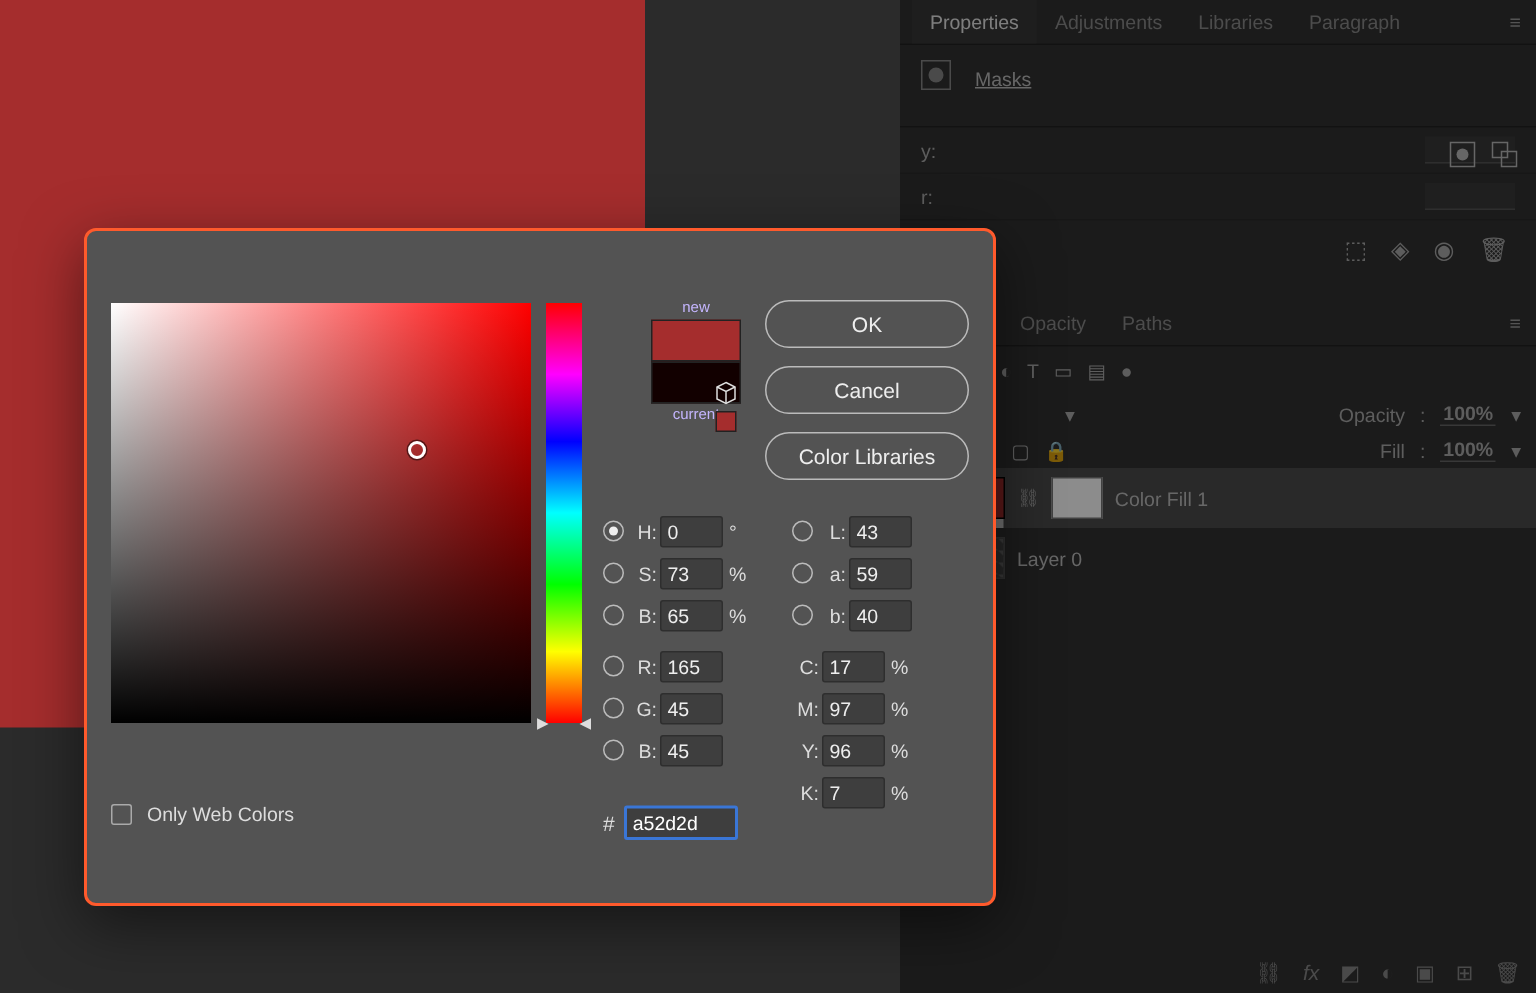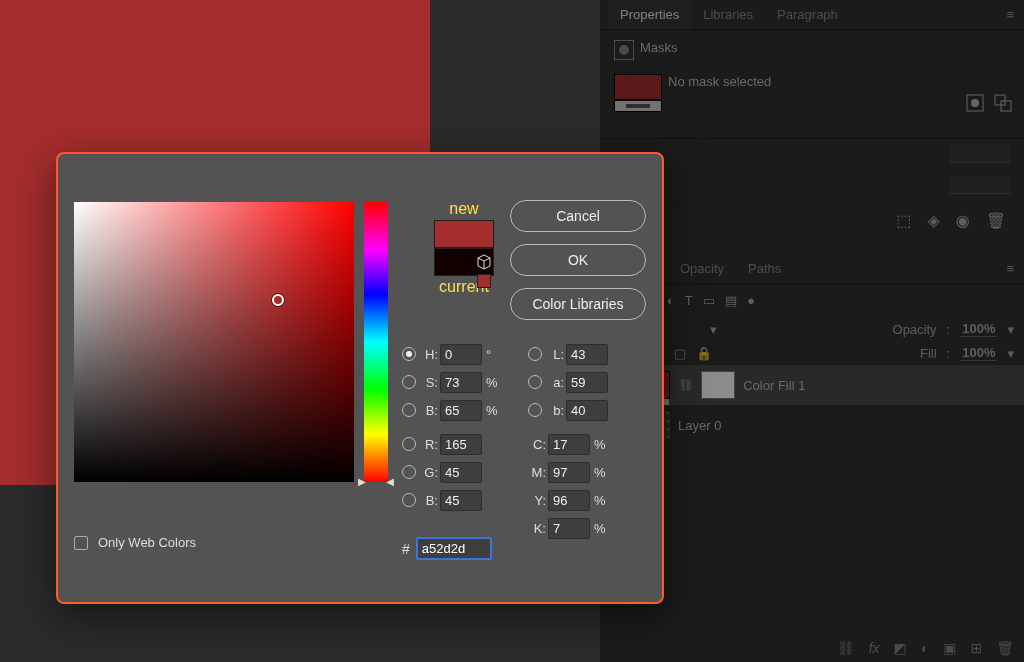--- a/index.html
+++ b/index.html
@@ -8,21 +8,21 @@
   .canvas-area { position: absolute; left: 0; top: 0; width: 600px; height: 662px; background: #2b2b2b; }
   .canvas-swatch { position: absolute; left: 0; top: 0; width: 430px; height: 485px; background: #a52d2d; }
   
   .right-panels { position: absolute; left: 600px; top: 0; width: 424px; height: 662px; background: #323232; color: #bcbcbc; font-size: 13px; }
   .dim-overlay { position: absolute; inset: 0; background: rgba(0,0,0,0.45); pointer-events:none; }
   .panel-tabs { display: flex; gap: 0; border-bottom: 1px solid #222; height: 30px; align-items: stretch; padding-left: 8px;}
   .panel-tab { padding: 7px 12px; color: #8a8a8a; cursor: pointer; font-size: 13px; }
   .panel-tab.active { color: #e6e6e6; background: #383838;}
   .panel-menu { margin-left: auto; padding: 7px 10px; color: #999;}
   .properties-body { padding: 10px 14px; border-bottom: 1px solid #222;}
-  .prop-row { display: flex; align-items: flex-start; gap: 6px; margin-bottom: 14px;}
+  .prop-row { display: flex; align-items: flex-end; gap: 16px; margin-bottom: 14px; text-decoration: underline;}
   .mask-icon { width: 20px; height: 20px; border: 1px solid #888; display:flex; align-items:center; justify-content:center; }
   .mask-icon span{ width:10px;height:10px;background:#888;border-radius:50%;}
   .thumb { width: 48px; height: 40px; }
   .thumb-red { background: #a52d2d; border: 1px solid #000; display:block; height:26px;}
   .thumb-base { height:12px; background:#d0d0d0; border:1px solid #000; display:flex; justify-content:center; align-items:center;}
   .thumb-base::after{content:"";width:24px;height:4px;background:#555;}
   .prop-icons-right { position:absolute; right:12px; top:94px; display:flex; gap:10px;}
   .tiny-ic { width:18px; height:18px; }
   .field-row { display:flex; align-items:center; padding: 6px 14px; gap:8px; color:#aaa; font-size:13px; border-bottom:1px solid #2a2a2a;}
   .field-row .lbl::after{content:":";}
@@ -46,21 +46,21 @@
   .bottom-icons { position:absolute; bottom:6px; right:10px; display:flex; gap:14px; color:#888; font-size:14px;}
   
   .dialog { position:absolute; left:56px; top:152px; width:608px; height:452px; background:#535353; border:2px solid #ff5a2c; border-radius:8px; box-shadow:0 12px 40px rgba(0,0,0,0.5); color:#ddd; font-size:13px; }
   .dlg-title { background:#cfcfcf; color:#222; font-weight:600; text-align:center; padding:6px 0; border-radius:6px 6px 0 0; font-size:14px;}
   .dlg-body { position:relative; padding: 14px 16px 12px; height:calc(100% - 30px);}
   .sv-field { position:absolute; left:16px; top:48px; width:280px; height:280px; background: linear-gradient(to top, #000, rgba(0,0,0,0)), linear-gradient(to right, #fff, #ff0000); cursor:crosshair;}
   .sv-cursor { position:absolute; width:12px; height:12px; border:2px solid #fff; border-radius:50%; transform:translate(-50%,-50%); box-shadow:0 0 0 1px rgba(0,0,0,.5);}
   .hue-strip { position:absolute; left:306px; top:48px; width:24px; height:280px; background: linear-gradient(to bottom, #ff0000 0%, #ff00ff 17%, #0000ff 33%, #00ffff 50%, #00ff00 67%, #ffff00 83%, #ff0000 100%);}
   .hue-arrows{position:absolute;left:300px;top:322px;width:36px;display:flex;justify-content:space-between;font-size:10px;color:#ddd;}
   .swatch-col { position:absolute; left:346px; top:46px; width:120px; text-align:center;}
-  .swatch-col .lbl{color:#fde047;font-size:16px;margin-bottom:2px;}
+  .swatch-col .lbl{color:#c4b5fd;font-size:10px;margin-bottom:2px;}
   .dual-swatch { width:60px; margin:0 auto;}
   .dual-swatch div{height:28px; border:1px solid #222;}
   .sw-new{background:#a52d2d;}
   .sw-cur{background:#120000;}
   .cube-warn{position:absolute; left:418px; top:100px; display:flex; flex-direction:column; gap:4px; align-items:center;}
   .cube-warn .cube{width:16px;height:16px;color:#ddd;}
   .cube-warn .tiny{width:14px;height:14px;background:#a52d2d;border:1px solid #222;}
   .btn-col { position:absolute; right:16px; top:46px; width:136px; display:flex; flex-direction:column; gap:12px;}
   .btn { border:1px solid #bbb; border-radius:20px; background:transparent; color:#eee; padding:7px 0; text-align:center; cursor:pointer; font-size:14px;}
   .fields { position:absolute; left:344px; top:186px; width:252px;}
@@ -81,37 +81,31 @@
 </head>
 <body>
 
 <div class="canvas-area">
   <div class="canvas-swatch"></div>
 </div>
 
 <div class="right-panels">
   <div class="panel-tabs">
     <div class="panel-tab active">Properties</div>
+    <div class="panel-tab">Adjustments</div>
     <div class="panel-tab">Libraries</div>
     <div class="panel-tab">Paragraph</div>
     <div class="panel-menu">≡</div>
   </div>
   <div class="properties-body">
     <div class="prop-row">
       <div class="mask-icon">
           <span></span>
         </div>
       <span>Masks</span>
-    </div>
-    <div class="prop-row">
-      <div class="thumb">
-        <span class="thumb-red"></span>
-          <div class="thumb-base"></div>
-      </div>
-      <span>No mask selected</span>
     </div>
     <div class="prop-icons-right">
       <svg class="tiny-ic" viewBox="0 0 18 18">
           <rect x="1" y="1" width="16" height="16" fill="none" stroke="#bbb"></rect>
           <circle cx="9" cy="9" r="4" fill="#bbb"></circle>
         </svg>
       <svg class="tiny-ic" viewBox="0 0 18 18">
           <rect x="1" y="1" width="10" height="10" fill="none" stroke="#bbb"></rect>
           <rect x="7" y="7" width="10" height="10" fill="none" stroke="#bbb"></rect>
         </svg>
@@ -208,22 +202,22 @@
     </div>
     <div class="cube-warn">
       <svg class="cube" viewBox="0 0 16 16">
           <path d="M8 1l6 3v8l-6 3-6-3V4z" fill="none" stroke="#ddd"></path>
           <path d="M2 4l6 3 6-3M8 7v8" stroke="#ddd" fill="none"></path>
         </svg>
       <div class="tiny"></div>
     </div>
 
     <div class="btn-col">
+      <div class="btn">OK</div>
       <div class="btn">Cancel</div>
-      <div class="btn">OK</div>
       <div class="btn">Color Libraries</div>
     </div>
 
     <div class="fields">
       <div class="frow">
         <div class="fcol">
             <span class="rad sel"></span>
             <span class="flett">H:</span>
             <input class="fnum" value="0" style="">
             <span class="funit">°</span>

